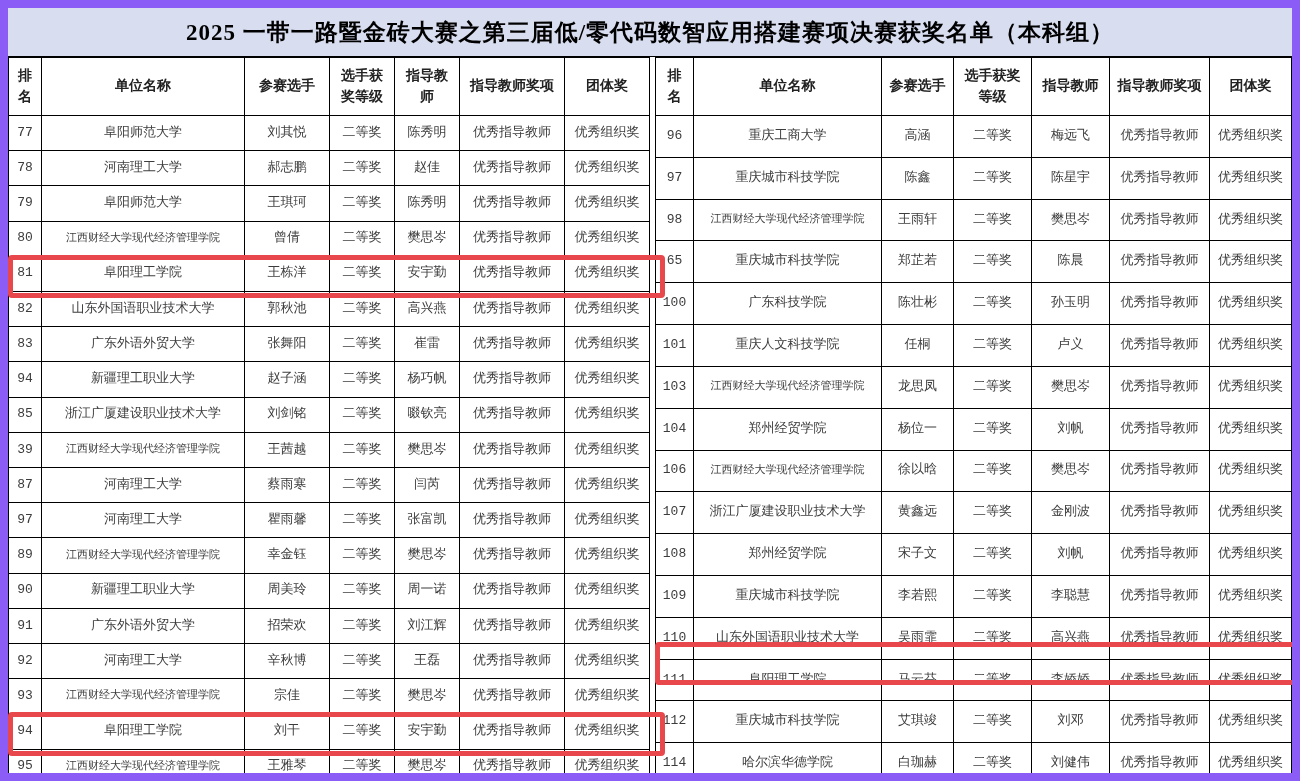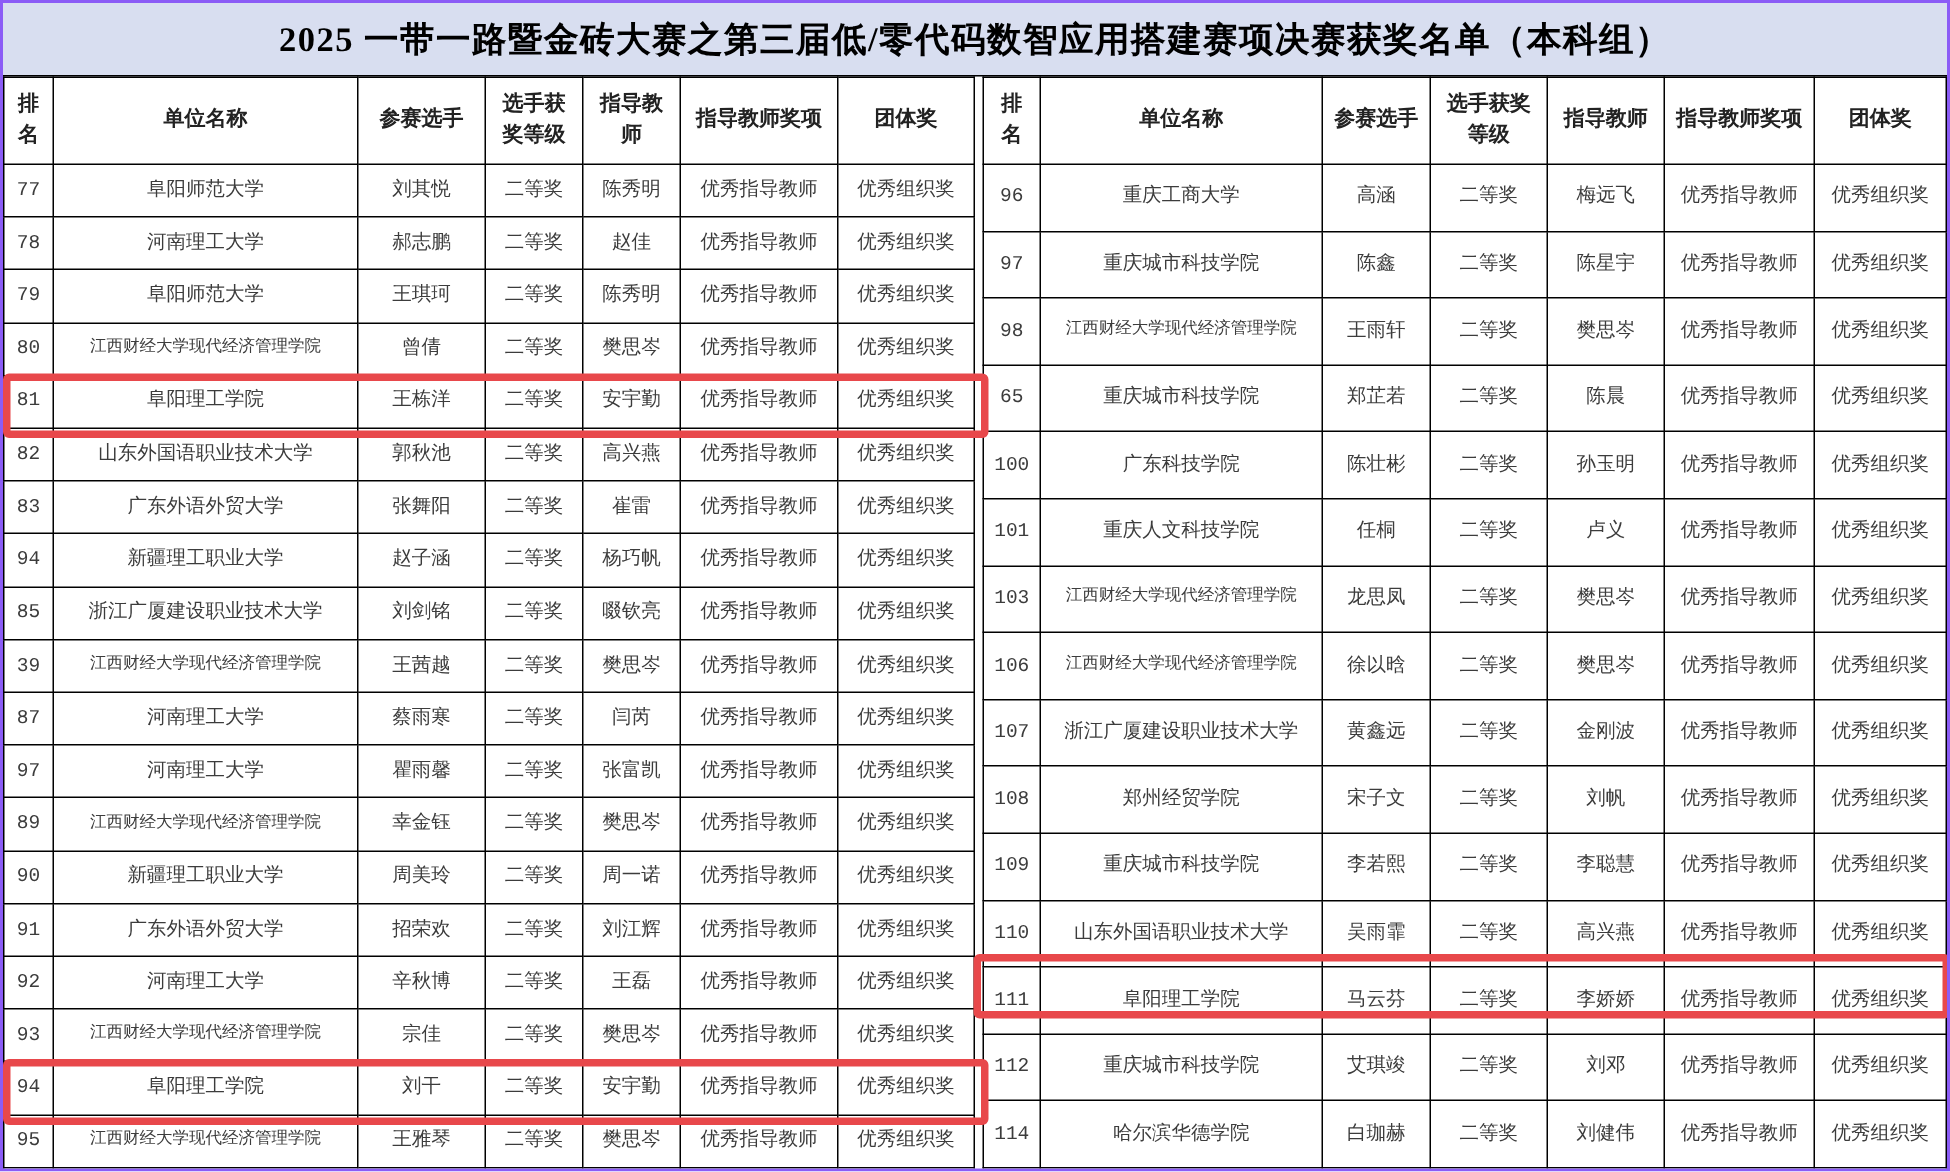--- a/index.html
+++ b/index.html
@@ -1,20 +1,20 @@
 <!DOCTYPE html>
 <html><head>
 <meta charset="utf-8">
 <style>
   html,body{margin:0;padding:0;background:#fff;}
   #page{
     position:relative;
     width:1300px;height:781px;
     box-sizing:border-box;
-    border:2px solid #8b5cf6;
+    border:8px solid #8b5cf6;
     background:#fff;
     font-family:"Liberation Serif","DejaVu Serif",serif;
     color:#3c3c3c;
     overflow:hidden;
   }
   .title-bar{
     height:48px;
     background:#d8def0;
     border-bottom:1px solid #000;
     display:flex;align-items:center;justify-content:center;
@@ -337,20 +337,29 @@
           <tr>
             <td>103</td>
             <td class="small">江西财经大学现代经济管理学院</td>
             <td>龙思凤</td>
             <td>二等奖</td>
             <td>樊思岑</td>
             <td>优秀指导教师</td>
             <td>优秀组织奖</td>
           </tr>
           <tr>
+            <td>104</td>
+            <td>郑州经贸学院</td>
+            <td>杨位一</td>
+            <td>二等奖</td>
+            <td>刘帆</td>
+            <td>优秀指导教师</td>
+            <td>优秀组织奖</td>
+          </tr>
+          <tr>
             <td>106</td>
             <td class="small">江西财经大学现代经济管理学院</td>
             <td>徐以晗</td>
             <td>二等奖</td>
             <td>樊思岑</td>
             <td>优秀指导教师</td>
             <td>优秀组织奖</td>
           </tr>
           <tr>
             <td>107</td>

